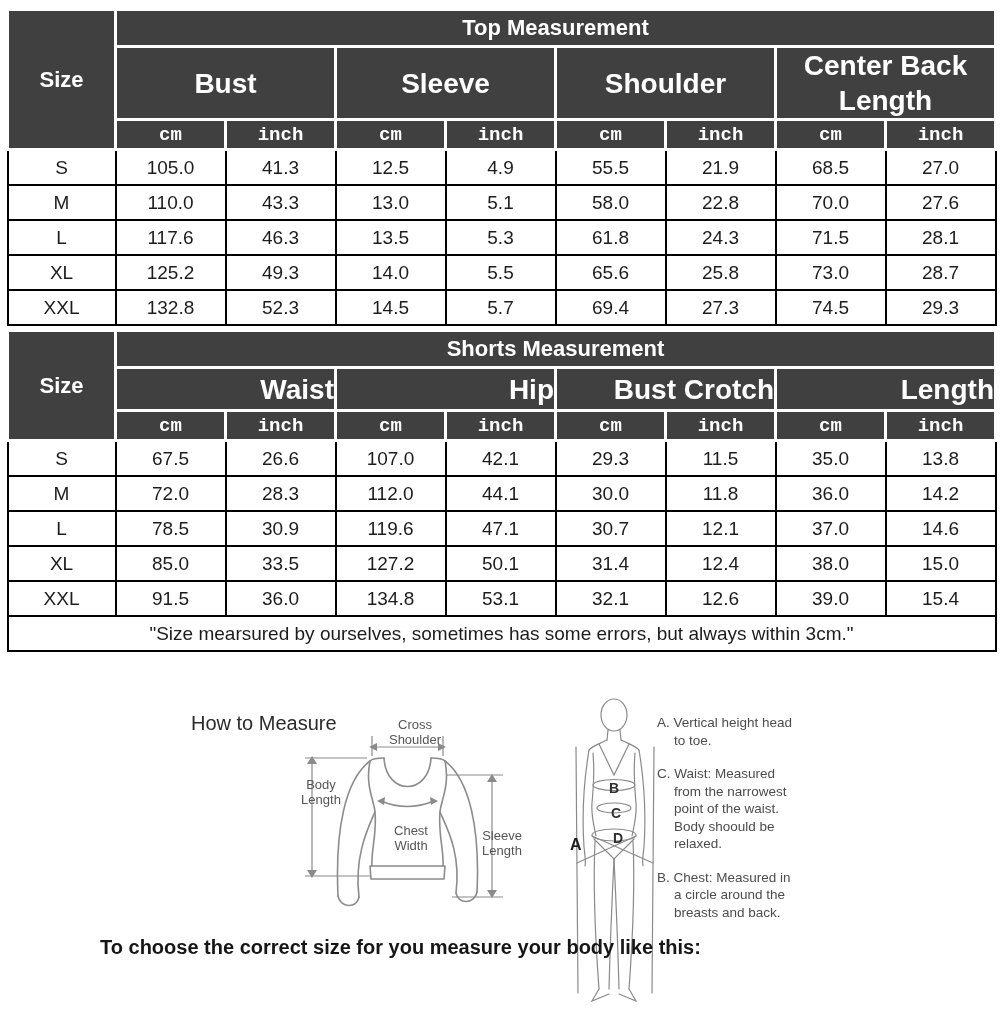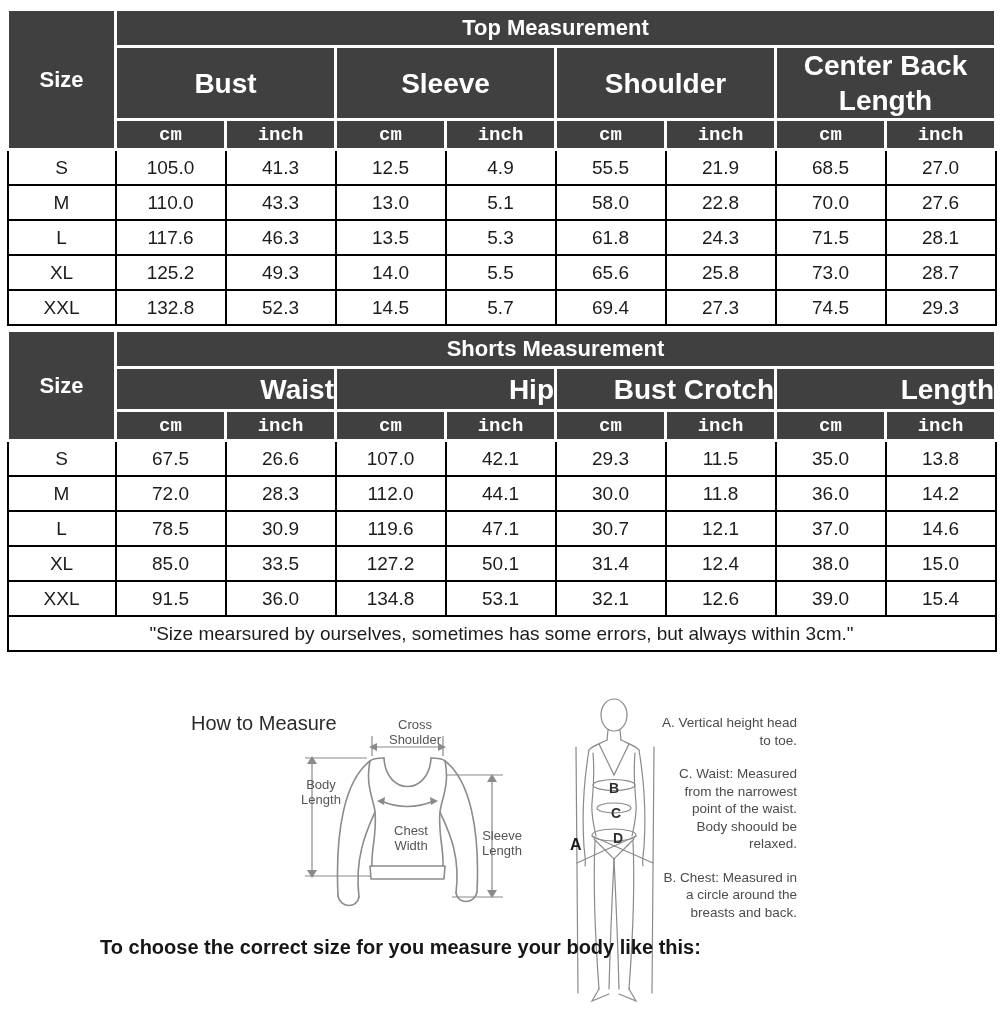--- a/index.html
+++ b/index.html
@@ -30,21 +30,21 @@
   .note-cell{font-size:18px;height:31px;}
   
   .hm-heading{position:absolute;left:155px;top:712px;font-size:20px;font-weight:normal;color:#2b2b2b;margin-left:36px;}
   .hm-instruction{position:absolute;left:100px;top:936px;font-size:20px;font-weight:bold;color:#161616;}
   .diag-label{position:absolute;font-size:13px;line-height:1.15;color:#555;text-align:center;margin-top:8px;}
   .garment-svg{position:absolute;left:285px;top:698px;}
   .figure-svg{position:absolute;left:568px;top:695px;}
   .fig-letter{position:absolute;font-weight:bold;color:#2f2f2f;font-size:14px;}
   .fig-letter-a{position:absolute;font-weight:bold;color:#1d1d1d;font-size:16px;}
   .tips{position:absolute;left:657px;top:714px;width:152px;font-size:13.5px;line-height:1.3;color:#4c4c4c;}
-  .tip{margin:0 12px 16px 0;padding-left:17px;text-indent:-17px;text-align:right;}
+  .tip{margin:0 12px 16px 0;padding-left:17px;text-indent:-17px;}
 </style>
 </head>
 <body>
 
 <table class="size-table" id="top-table">
   <colgroup>
       <col class="c-size">
       <col class="c-val">
       <col class="c-val">
       <col class="c-val">

